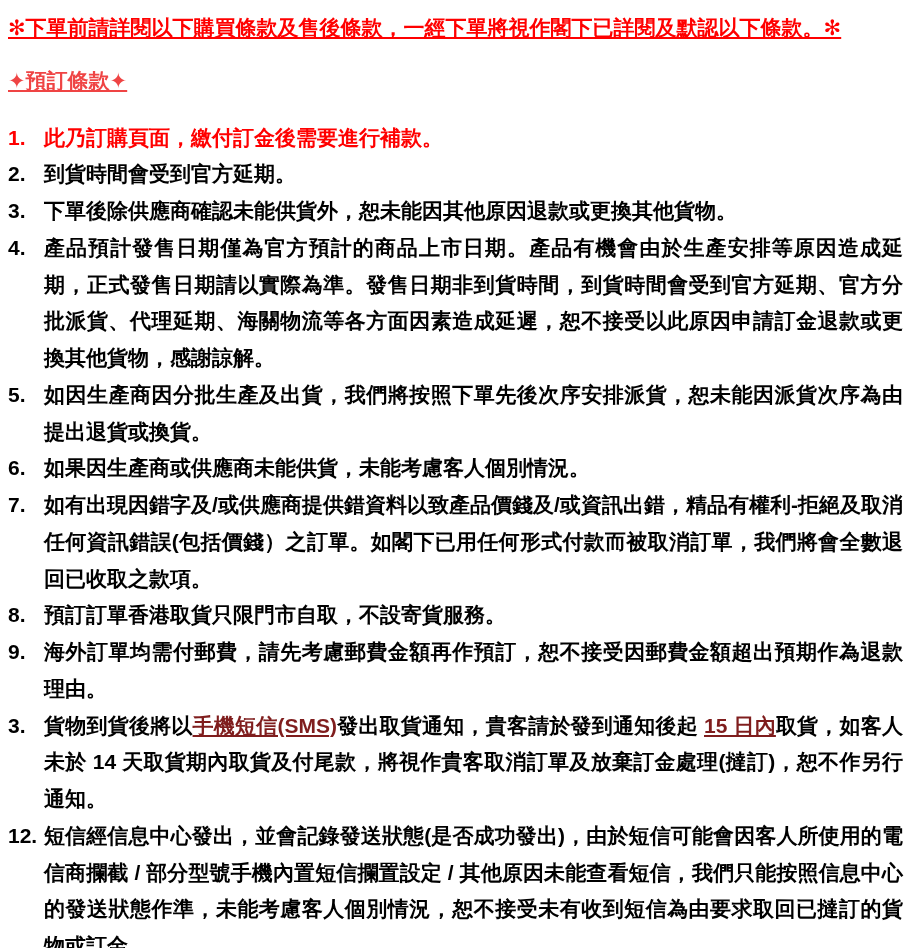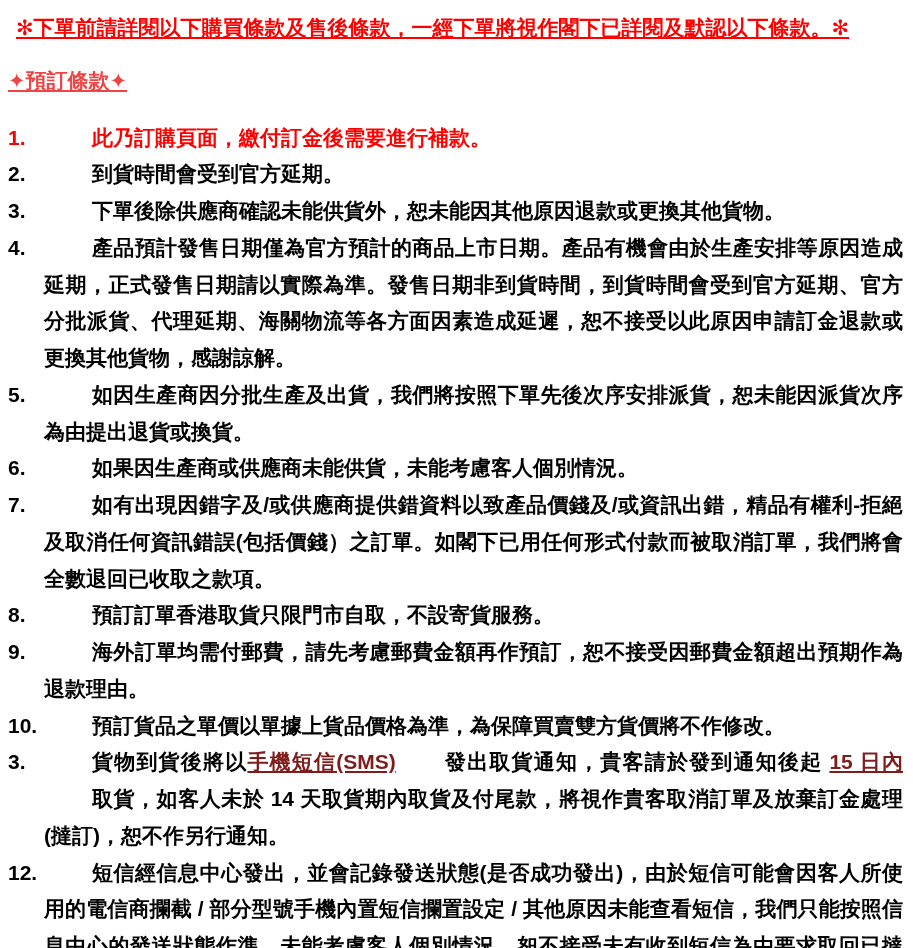--- a/index.html
+++ b/index.html
@@ -17,21 +17,21 @@
     font-size: 21px;
     line-height: 1.75;
     color: #000000;
   }
   .page {
     padding: 8px 10px 10px 8px;
   }
   .notice {
     color: #ff0000;
     text-decoration: underline;
-    margin: 2px 0 16px 8px;
+    margin: 2px 0 16px 0;
   }
   .section-title {
     color: #ef4444;
     text-decoration: underline;
     margin: 0 0 20px 0;
   }
   .terms-list {
     margin: 0;
   }
   .term-item {
@@ -44,21 +44,20 @@
   .term-num {
     flex: 0 0 36px;
     white-space: nowrap;
   }
   .term-text {
     flex: 1 1 auto;
     text-align: justify;
   }
   .term-text .normal {
     color: inherit;
-    margin-left: 48px;
   }
   .term-text .red-underline {
     color: #7f1d1d;
     text-decoration: underline;
   }
 </style>
 </head>
 <body>
 
 <div class="page">
@@ -97,24 +96,20 @@
       </div>
       <div class="term-item">
         <span class="term-num">8.</span>
         <span class="term-text"><span class="normal">預訂訂單香港取貨只限門市自取，不設寄貨服務。</span></span>
       </div>
       <div class="term-item">
         <span class="term-num">9.</span>
         <span class="term-text"><span class="normal">海外訂單均需付郵費，請先考慮郵費金額再作預訂，恕不接受因郵費金額超出預期作為退款理由。</span></span>
       </div>
       <div class="term-item">
-        <span class="term-num">10.</span>
-        <span class="term-text"><span class="normal">預訂貨品之單價以單據上貨品價格為準，為保障買賣雙方貨價將不作修改。</span></span>
-      </div>
-      <div class="term-item">
         <span class="term-num">3.</span>
         <span class="term-text"><span class="normal">貨物到貨後將以</span><span class="red-underline">手機短信(SMS)</span><span class="normal">發出取貨通知，貴客請於發到通知後起 </span><span class="red-underline">15 日內</span><span class="normal">取貨，如客人未於 14 天取貨期內取貨及付尾款，將視作貴客取消訂單及放棄訂金處理(撻訂)，恕不作另行通知。</span></span>
       </div>
       <div class="term-item">
         <span class="term-num">12.</span>
         <span class="term-text"><span class="normal">短信經信息中心發出，並會記錄發送狀態(是否成功發出)，由於短信可能會因客人所使用的電信商攔截 / 部分型號手機內置短信攔置設定 / 其他原因未能查看短信，我們只能按照信息中心的發送狀態作準，未能考慮客人個別情況，恕不接受未有收到短信為由要求取回已撻訂的貨物或訂金。</span></span>
       </div>
     </div>
 </div>
 

